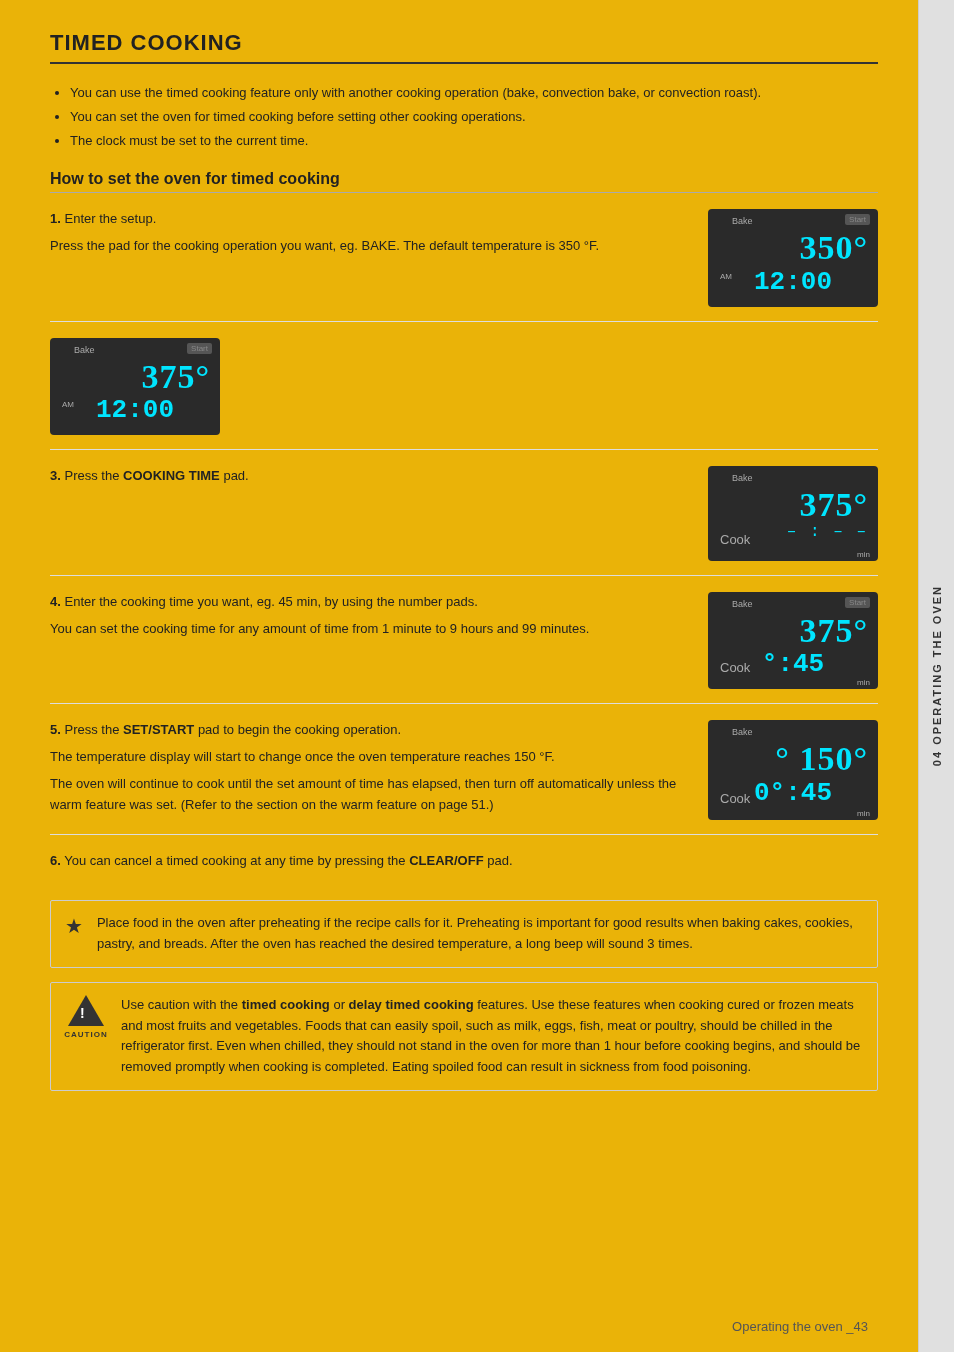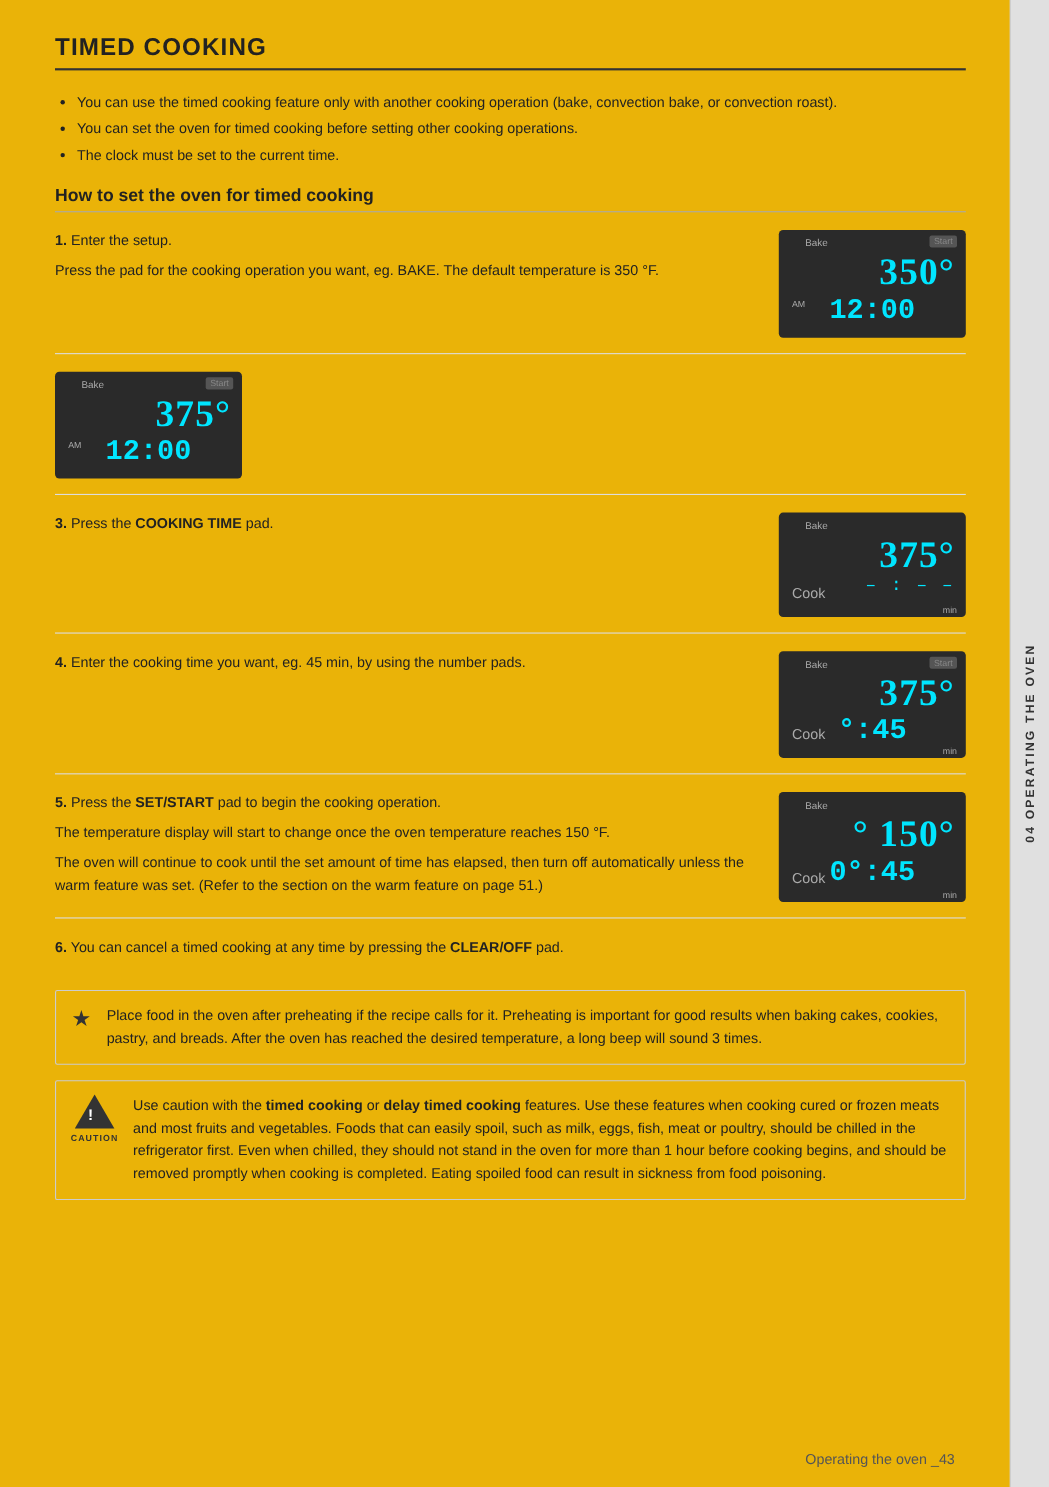--- a/index.html
+++ b/index.html
@@ -373,20 +373,21 @@
           <span class="oven-label-cook">Cook</span>
           <div class="dash-line">–  : –  –</div>
           <span class="oven-label-min">min</span>
         </div>
       </div>
 
       <div class="step-row">
         <div class="step-left">
           <span class="step-number"><span>4</span>.</span>
           <span class="step-text">Enter the cooking time you want, eg. 45 min, by using the number pads.</span>
+          <p class="step-sub">You can set the cooking time for any amount of time from 1 minute to 9 hours and 99 minutes.</p>
         </div>
         <div class="oven-cook-display">
           <span class="oven-label-bake">Bake</span>
           <span class="oven-label-start">Start</span>
           <div class="oven-temp">375°</div>
           <span class="oven-label-cook">Cook</span>
           <div class="oven-time">°:45</div>
           <span class="oven-label-min">min</span>
         </div>
       </div>

